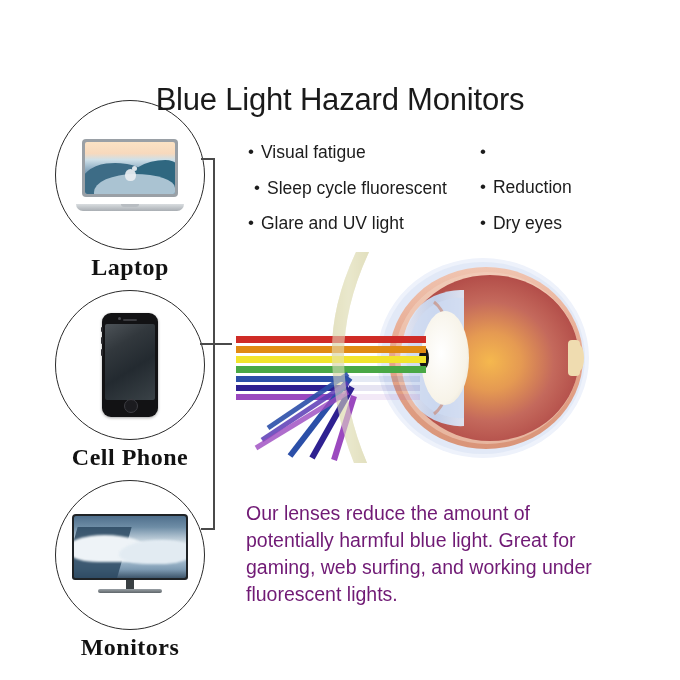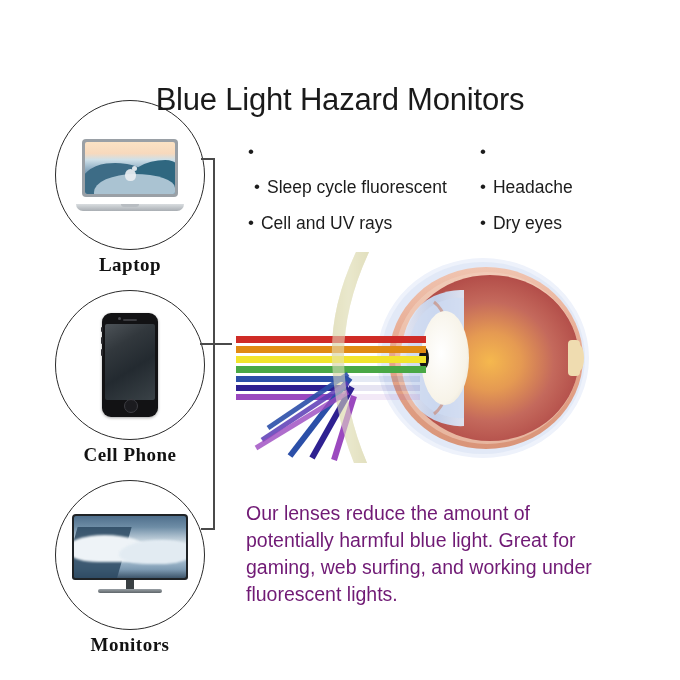--- a/index.html
+++ b/index.html
@@ -9,21 +9,21 @@
   
   .device-group{position:absolute;left:50px;width:160px;}
   .device-circle{
     position:relative;width:150px;height:150px;border-radius:50%;
     border:1.6px solid #2b2b2b;box-sizing:border-box;margin:0 auto;
     display:flex;align-items:center;justify-content:center;background:#fff;
   }
   .device-label{
     text-align:center;margin-top:4px;
     font-family:"Liberation Serif",serif;font-weight:bold;
-    font-size:19px;color:#121212;letter-spacing:.5px;
+    font-size:24px;color:#121212;letter-spacing:.5px;
   }
 
   
   .laptop{position:relative;width:108px;height:72px;}
   .lap-lid{
     position:absolute;left:6px;top:0;width:96px;height:58px;
     background:#9aa0a6;border-radius:4px;padding:3px;box-sizing:border-box;
   }
   .lap-screen{
     width:100%;height:100%;border-radius:2px;overflow:hidden;position:relative;
@@ -156,37 +156,38 @@
     <div class="br-h" style="left:5px;bottom:0;width:14px;"></div>
     <div class="br-h" style="left:4px;top:185px;width:32px;"></div>
   </div>
 
   <div class="title">Blue Light Hazard Monitors</div>
 
   <div class="bullets">
     <div class="bcol left">
       <div class="bullet">
         <span class="dot">•</span>
+        <span>Visual fatigue</span>
       </div>
       <div class="bullet" style="padding-left:6px;">
         <span class="dot">•</span>
         <span>Sleep cycle fluorescent</span>
       </div>
       <div class="bullet">
         <span class="dot">•</span>
-        <span>Cell and UV rays</span>
+        <span>Glare and UV light</span>
       </div>
     </div>
     <div class="bcol right">
       <div class="bullet">
         <span class="dot">•</span>
       </div>
       <div class="bullet">
         <span class="dot">•</span>
-        <span>Headache</span>
+        <span>Reduction</span>
       </div>
       <div class="bullet">
         <span class="dot">•</span>
         <span>Dry eyes</span>
       </div>
     </div>
   </div>
 
   <div class="diagram">
     <svg width="372" height="215" viewBox="0 0 372 215">

